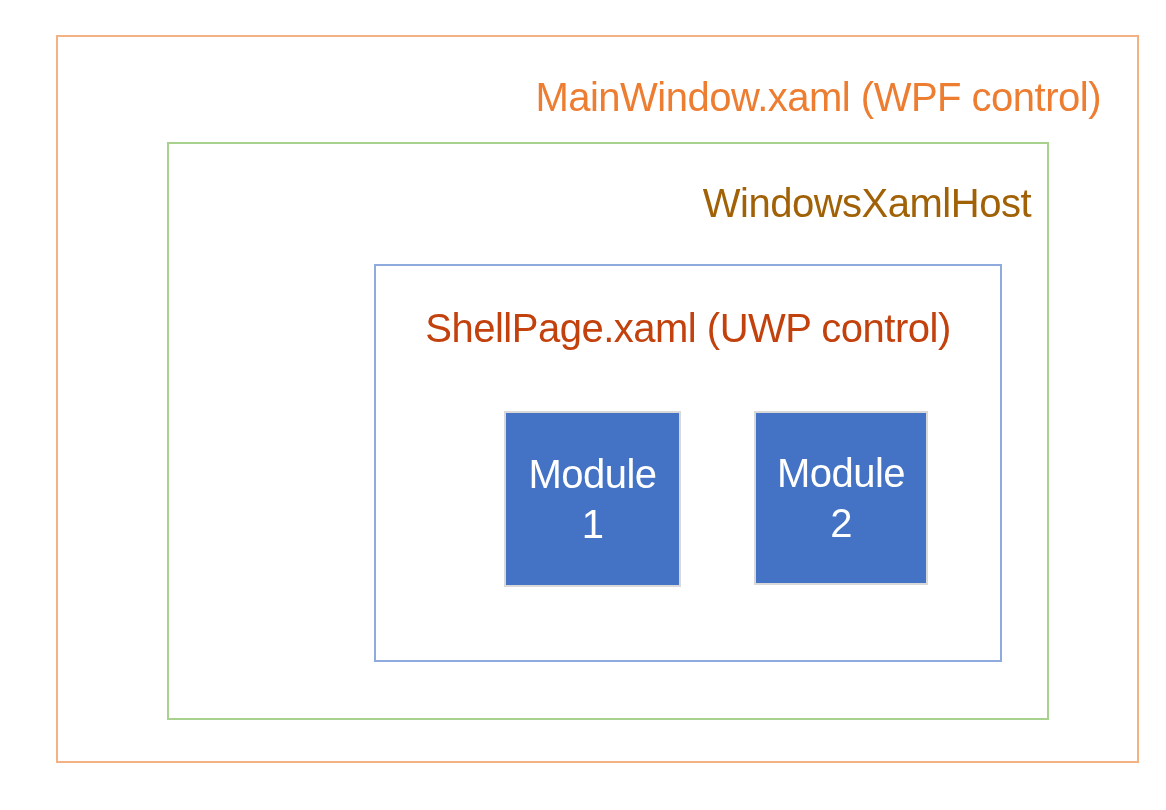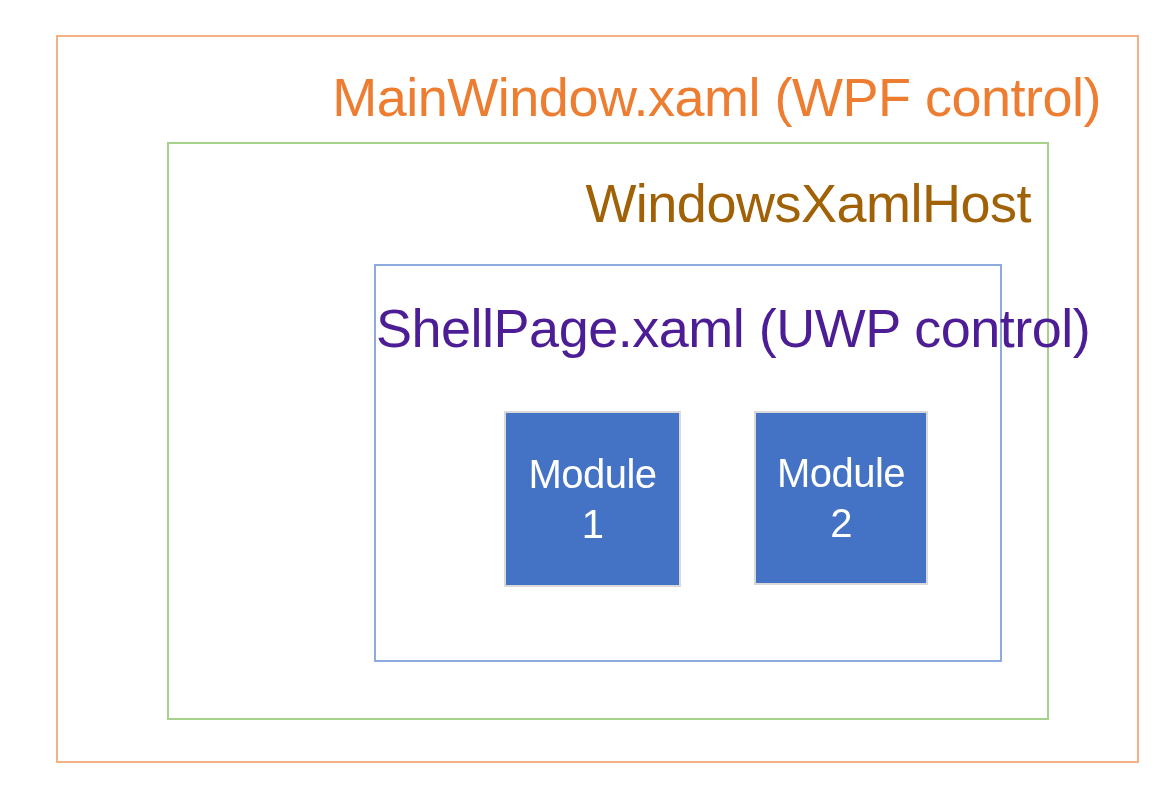--- a/index.html
+++ b/index.html
@@ -17,21 +17,21 @@
     width: 1166px; height: 810px;
     background: #ffffff;
   }
   .frame {
     position: absolute;
     background: transparent;
     border: 2px solid transparent;
   }
   .frame-label {
     position: absolute;
-    font-size: 54px;
+    font-size: 40px;
     line-height: 48px;
     letter-spacing: -0.5px;
     white-space: nowrap;
   }
   .box-outer  { left: 56px;  top: 35px;  width: 1083px; height: 728px; }
   .label-outer { right: 36px; top: 36px; }
   .box-host   { left: 109px; top: 105px; width: 882px;  height: 578px; }
   .label-host { right: 16px; top: 35px; }
   .box-shell  { left: 205px; top: 120px; width: 628px;  height: 398px; }
   .label-shell { left: 0; right: 0; top: 38px; text-align: center; }
@@ -59,21 +59,21 @@
   <div class="frame box-outer" style="border-color: rgb(244, 177, 131);">
 
     <div class="frame-label label-outer" style="color: rgb(237, 125, 49);">MainWindow.xaml (WPF control)</div>
 
     <div class="frame box-host" style="border-color: rgb(169, 209, 142);">
 
       <div class="frame-label label-host" style="color: #a16207;">WindowsXamlHost</div>
 
       <div class="frame box-shell" style="border-color: rgb(143, 170, 220);">
 
-        <div class="frame-label label-shell" style="color: #4c1d95;">ShellPage.xaml (UWP control)</div>
+        <div class="frame-label label-shell" style="color: #c2410c;">ShellPage.xaml (UWP control)</div>
 
         <div class="module module-1" style="background-color: rgb(68, 114, 196); border-color: rgb(217, 217, 217); color: rgb(255, 255, 255);">
           <span>Module</span>
           <span>1</span>
         </div>
 
         <div class="module module-2" style="background-color: rgb(68, 114, 196); border-color: rgb(217, 217, 217); color: rgb(255, 255, 255);">
           <span>Module</span>
           <span>2</span>
         </div>

